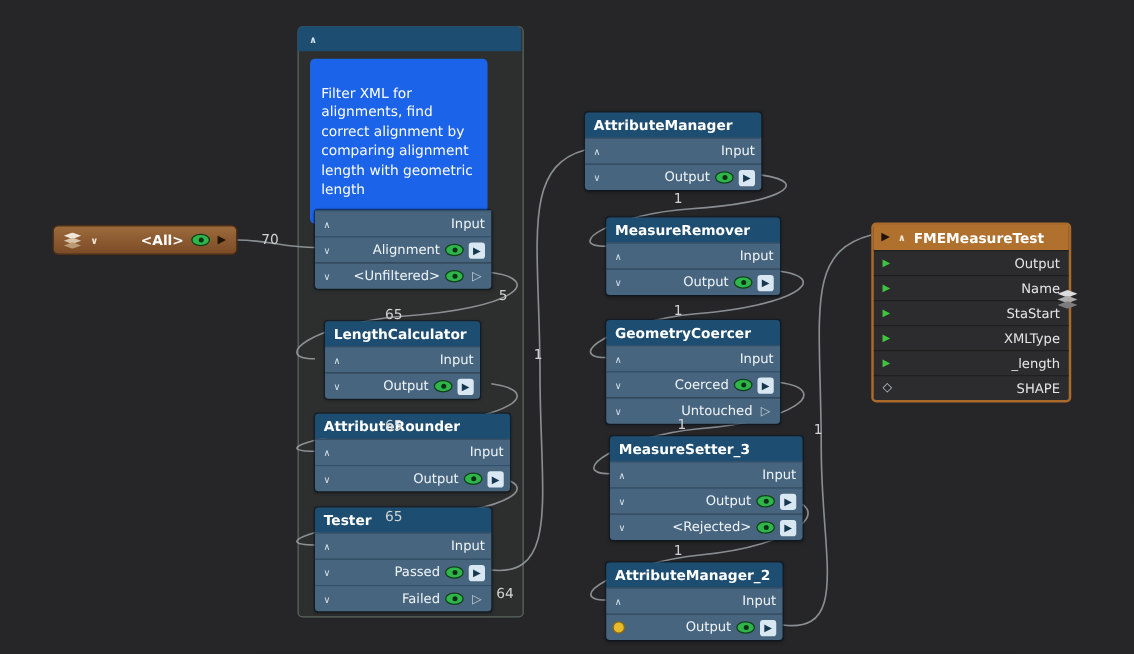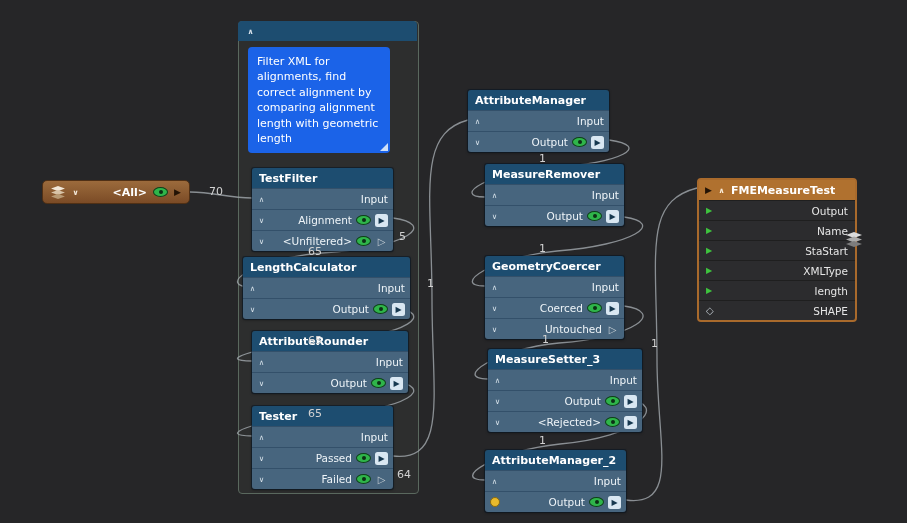--- a/index.html
+++ b/index.html
@@ -13,21 +13,21 @@
   
   .bookmark{position:absolute;left:238px;top:21px;width:179px;height:471px;z-index:0;
             background:rgba(170,190,170,0.05);border:1px solid #5a685e;border-radius:4px;}
   .bookmark-header{position:absolute;left:-1px;top:-1px;width:179px;height:20px;
             background:#1d4d70;border-radius:4px 4px 0 0;color:#fff;font-size:11px;font-weight:bold;
             display:flex;align-items:center;gap:6px;padding:0 8px;box-sizing:border-box;}
 
   
   .annotation{position:absolute;left:248px;top:47px;width:142px;min-height:104px;z-index:2;
             background:#1b63e8;border-radius:4px;color:#fff;font-size:11px;line-height:1.4;
-            padding:7px 9px;box-sizing:border-box;}
+            padding:20px 9px;box-sizing:border-box;}
   .annotation-fold{position:absolute;right:2px;bottom:2px;width:0;height:0;
             border-left:8px solid transparent;border-bottom:8px solid #cfe0f8;}
 
   
   .node{position:absolute;z-index:2;border-radius:2px;
         box-shadow:0 0 0 1px rgba(8,22,36,.55),0 1px 3px rgba(0,0,0,.45);}
   .node-header{height:20px;background:#1d4d70;color:#fff;font-size:11px;font-weight:bold;
         display:flex;align-items:center;padding:0 7px;border-radius:3px 3px 0 0;}
   .node-row{height:20px;background:#47657e;display:flex;align-items:center;gap:4px;
         padding:0 5px;font-size:10.5px;color:#eef4f8;border-top:1px solid #33506a;}
@@ -103,42 +103,39 @@
     <path d="M8 4.5 L16 7.5 L8 10.5 L0 7.5 Z" fill="#d8c4a8"></path>
     <path d="M8 9 L16 12 L8 15 L0 12 Z" fill="#b89a74"></path>
   </svg>
   <span class="chev">∨</span>
   <span class="row-name">&lt;All&gt;</span>
   <span class="eye"></span>
   <span class="darrow">▶</span>
 </div>
 
 <div class="node" style="left:252px;top:168px;width:141px">
-  <div class="node-header">
-    <span>TestFilter</span>
-  </div>
   <div class="node-row">
     <span class="chev">∧</span>
     <span class="row-name">Input</span>
   </div>
   <div class="node-row">
     <span class="chev">∨</span>
     <span class="row-name">Alignment</span>
     <span class="eye"></span>
     <span class="parrow">▶</span>
   </div>
   <div class="node-row">
     <span class="chev">∨</span>
     <span class="row-name">&lt;Unfiltered&gt;</span>
     <span class="eye"></span>
     <span class="parrow parrow-hollow">▷</span>
   </div>
 </div>
 
-<div class="node" style="left:243px;top:257px;width:167px">
+<div class="node" style="left:260px;top:257px;width:124px">
   <div class="node-header">
     <span>LengthCalculator</span>
   </div>
   <div class="node-row">
     <span class="chev">∧</span>
     <span class="row-name">Input</span>
   </div>
   <div class="node-row">
     <span class="chev">∨</span>
     <span class="row-name">Output</span>
@@ -194,21 +191,21 @@
     <span class="row-name">Input</span>
   </div>
   <div class="node-row">
     <span class="chev">∨</span>
     <span class="row-name">Output</span>
     <span class="eye"></span>
     <span class="parrow">▶</span>
   </div>
 </div>
 
-<div class="node" style="left:485px;top:164px;width:139px">
+<div class="node" style="left:485px;top:174px;width:139px">
   <div class="node-header">
     <span>MeasureRemover</span>
   </div>
   <div class="node-row">
     <span class="chev">∧</span>
     <span class="row-name">Input</span>
   </div>
   <div class="node-row">
     <span class="chev">∨</span>
     <span class="row-name">Output</span>

